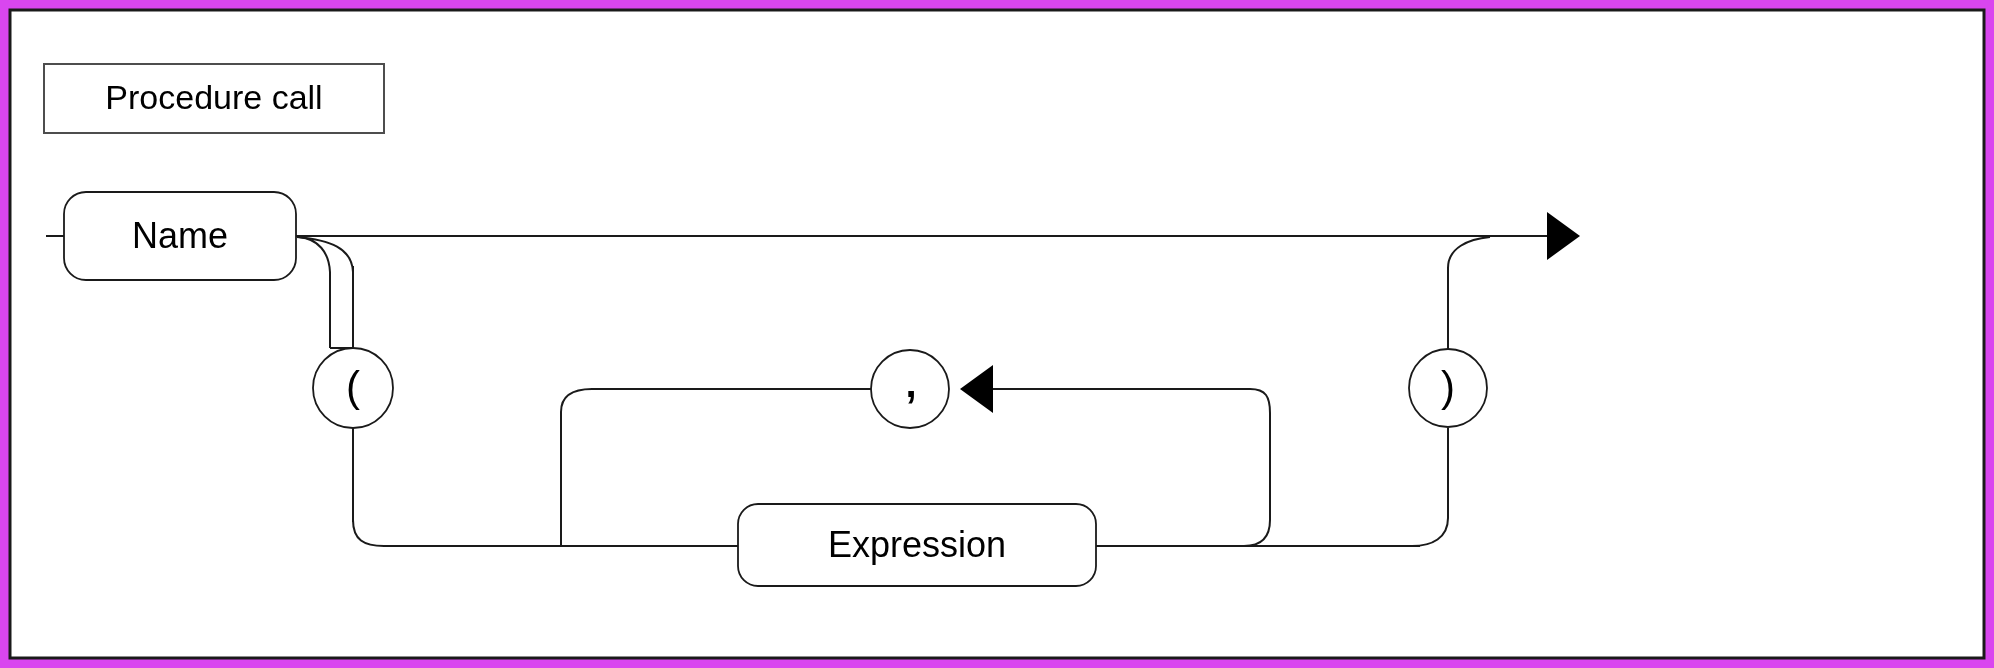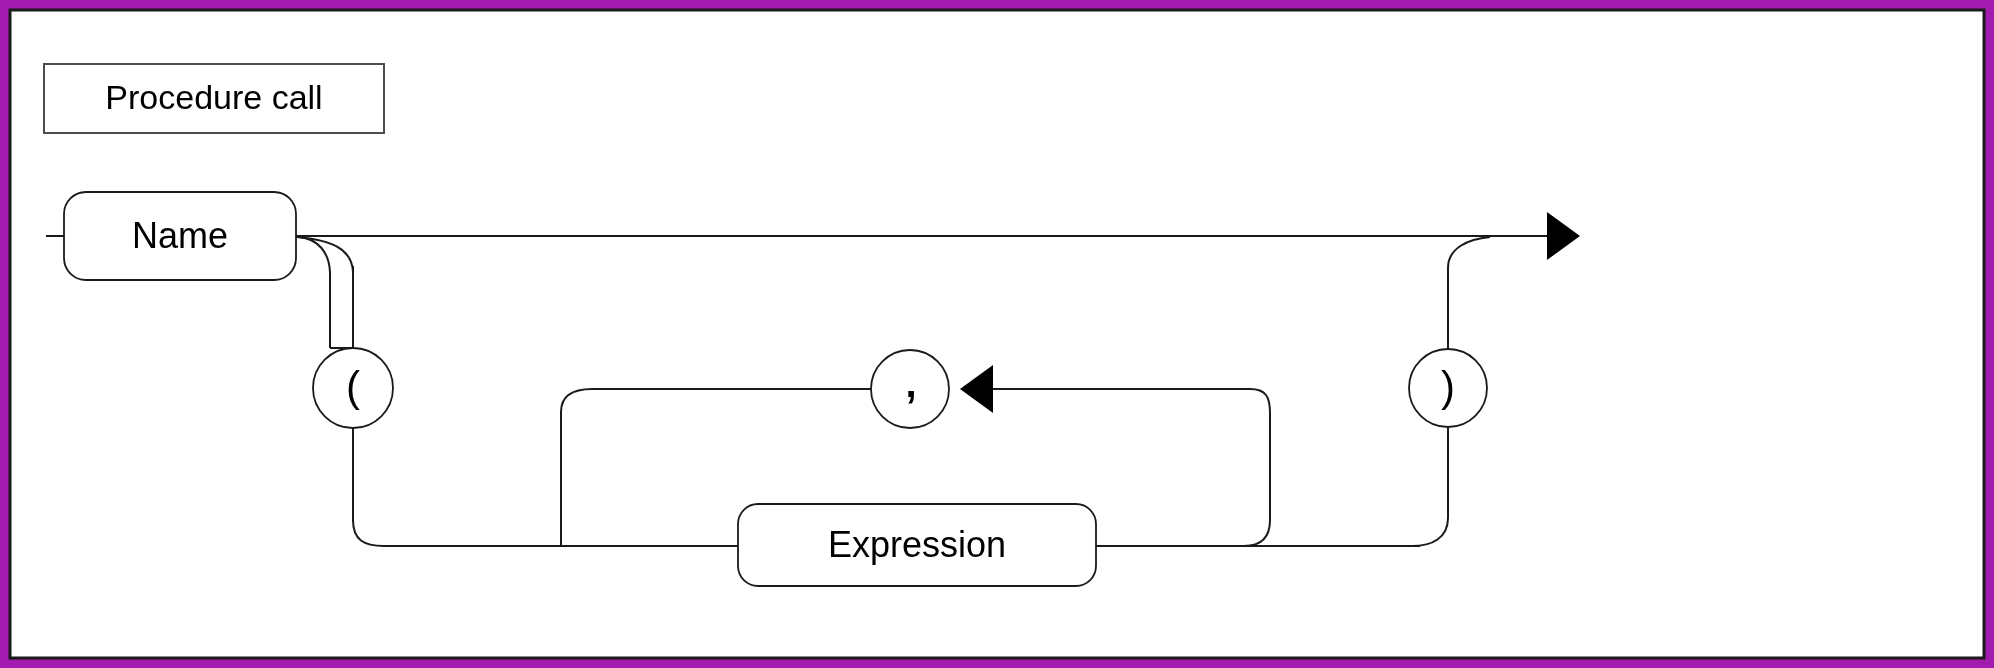--- a/index.html
+++ b/index.html
@@ -10,21 +10,21 @@
   body {
     width: 1994px;
     height: 668px;
     font-family: "Liberation Sans", sans-serif;
     overflow: hidden;
   }
   #diagram-root {
     position: relative;
     width: 1994px;
     height: 668px;
-    background: #a21caf;
+    background: #d946ef;
   }
   svg.railroad {
     display: block;
     width: 1994px;
     height: 668px;
   }
   .outer-frame {
     fill: #ffffff;
     stroke: #1a1a1a;
     stroke-width: 3;

